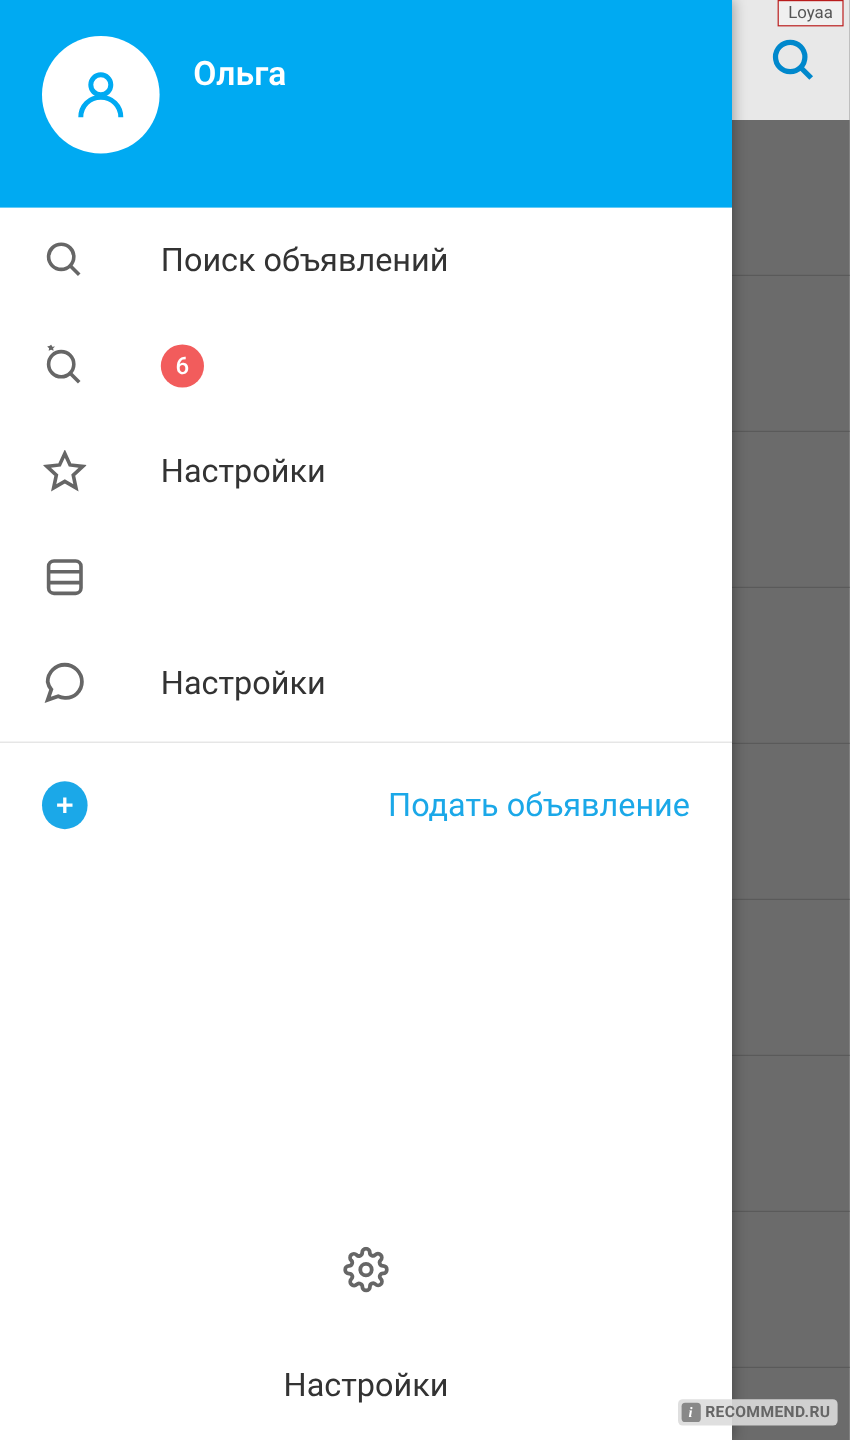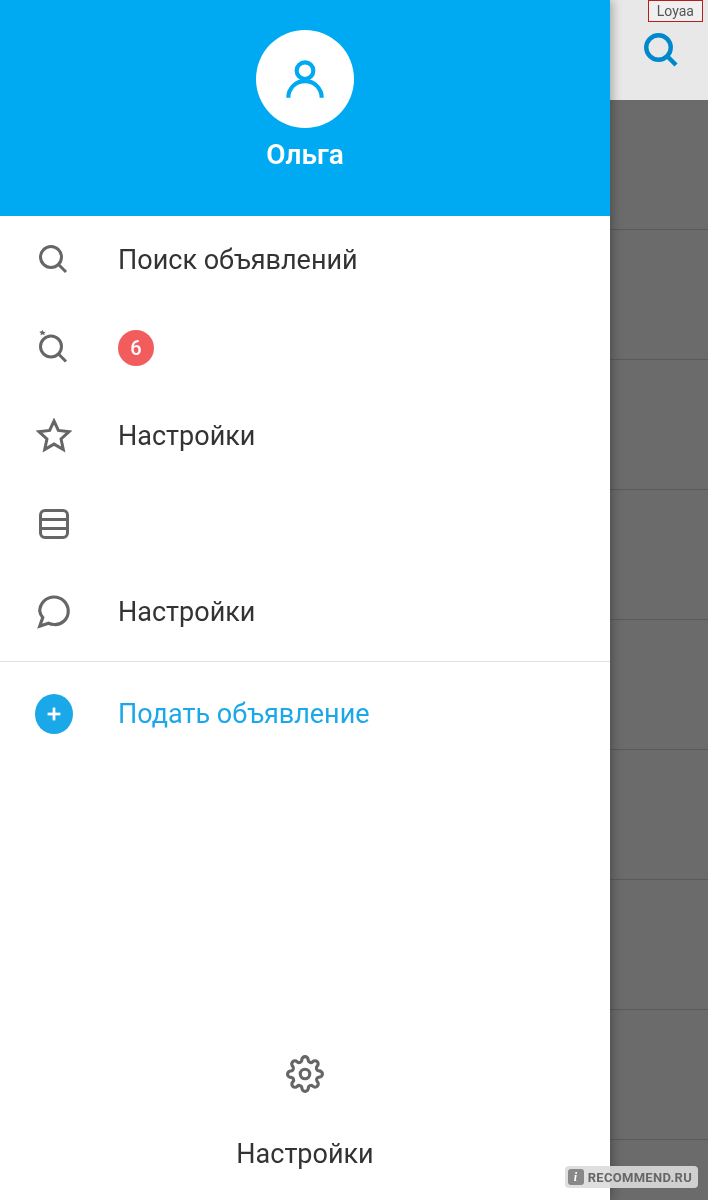--- a/index.html
+++ b/index.html
@@ -66,22 +66,21 @@
       background: #ffffff;
       display: flex;
       flex-direction: column;
       box-shadow: 2px 0 10px rgba(0,0,0,0.3);
     }
     .profile-header {
       background: #00aaf2;
       padding: 30px 35px 45px 35px;
       display: flex;
       align-items: center;
-      gap: 45px;
-      flex-direction: column;
+      gap: 28px;
     }
     .avatar {
       width: 98px;
       height: 98px;
       border-radius: 50%;
       background: #ffffff;
       display: flex;
       align-items: center;
       justify-content: center;
     }
@@ -93,21 +92,21 @@
     }
     .menu-list {
       flex: 1;
       display: flex;
       flex-direction: column;
     }
     .menu-item {
       display: flex;
       align-items: center;
       padding: 25px 35px;
-      gap: 45px;
+      gap: 61px;
       cursor: pointer;
     }
     .menu-icon {
       width: 38px;
       height: 38px;
       display: flex;
       align-items: center;
       justify-content: center;
       flex-shrink: 0;
     }
@@ -133,20 +132,21 @@
       height: 1px;
       background: #e0e0e0;
       margin: 5px 0;
     }
     .menu-item.add {
       padding: 28px 35px;
     }
     .menu-item.add .menu-label {
       color: #1ba8e8;
       font-weight: 400;
+      text-align: right;
     }
     .add-icon-circle {
       width: 40px;
       height: 40px;
       border-radius: 50%;
       background: #1ba8e8;
       display: flex;
       align-items: center;
       justify-content: center;
     }

